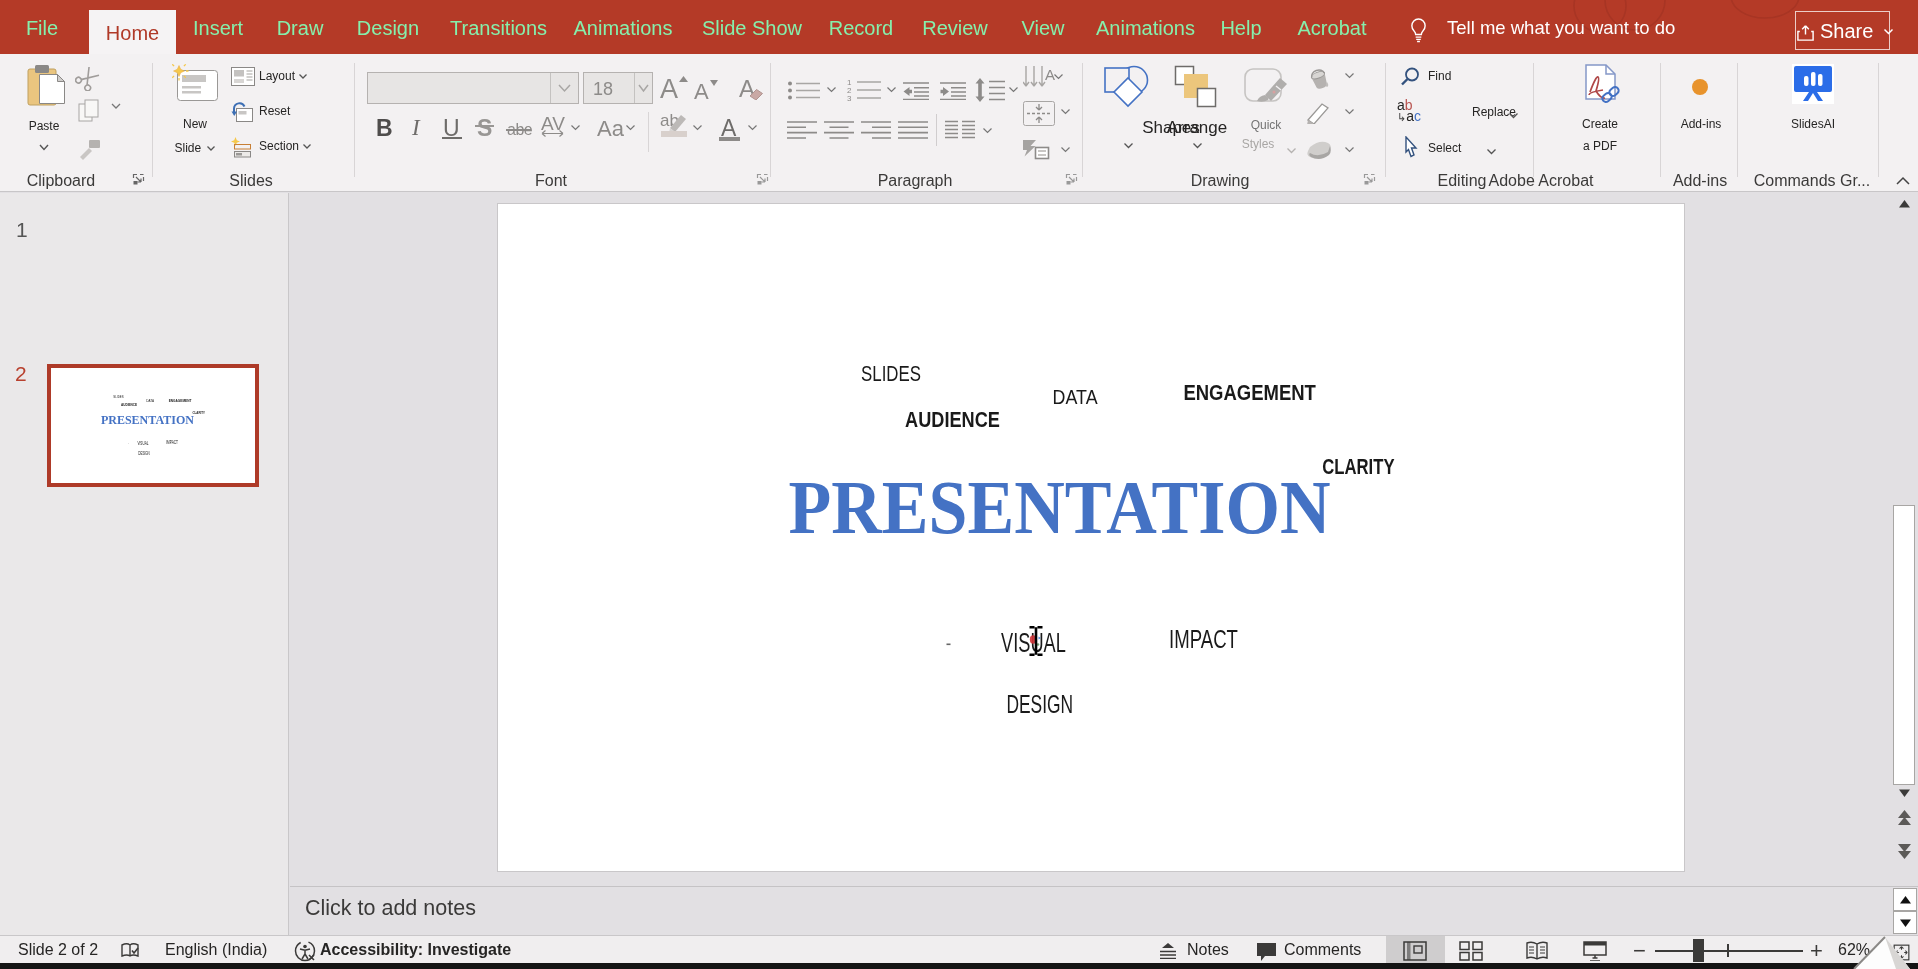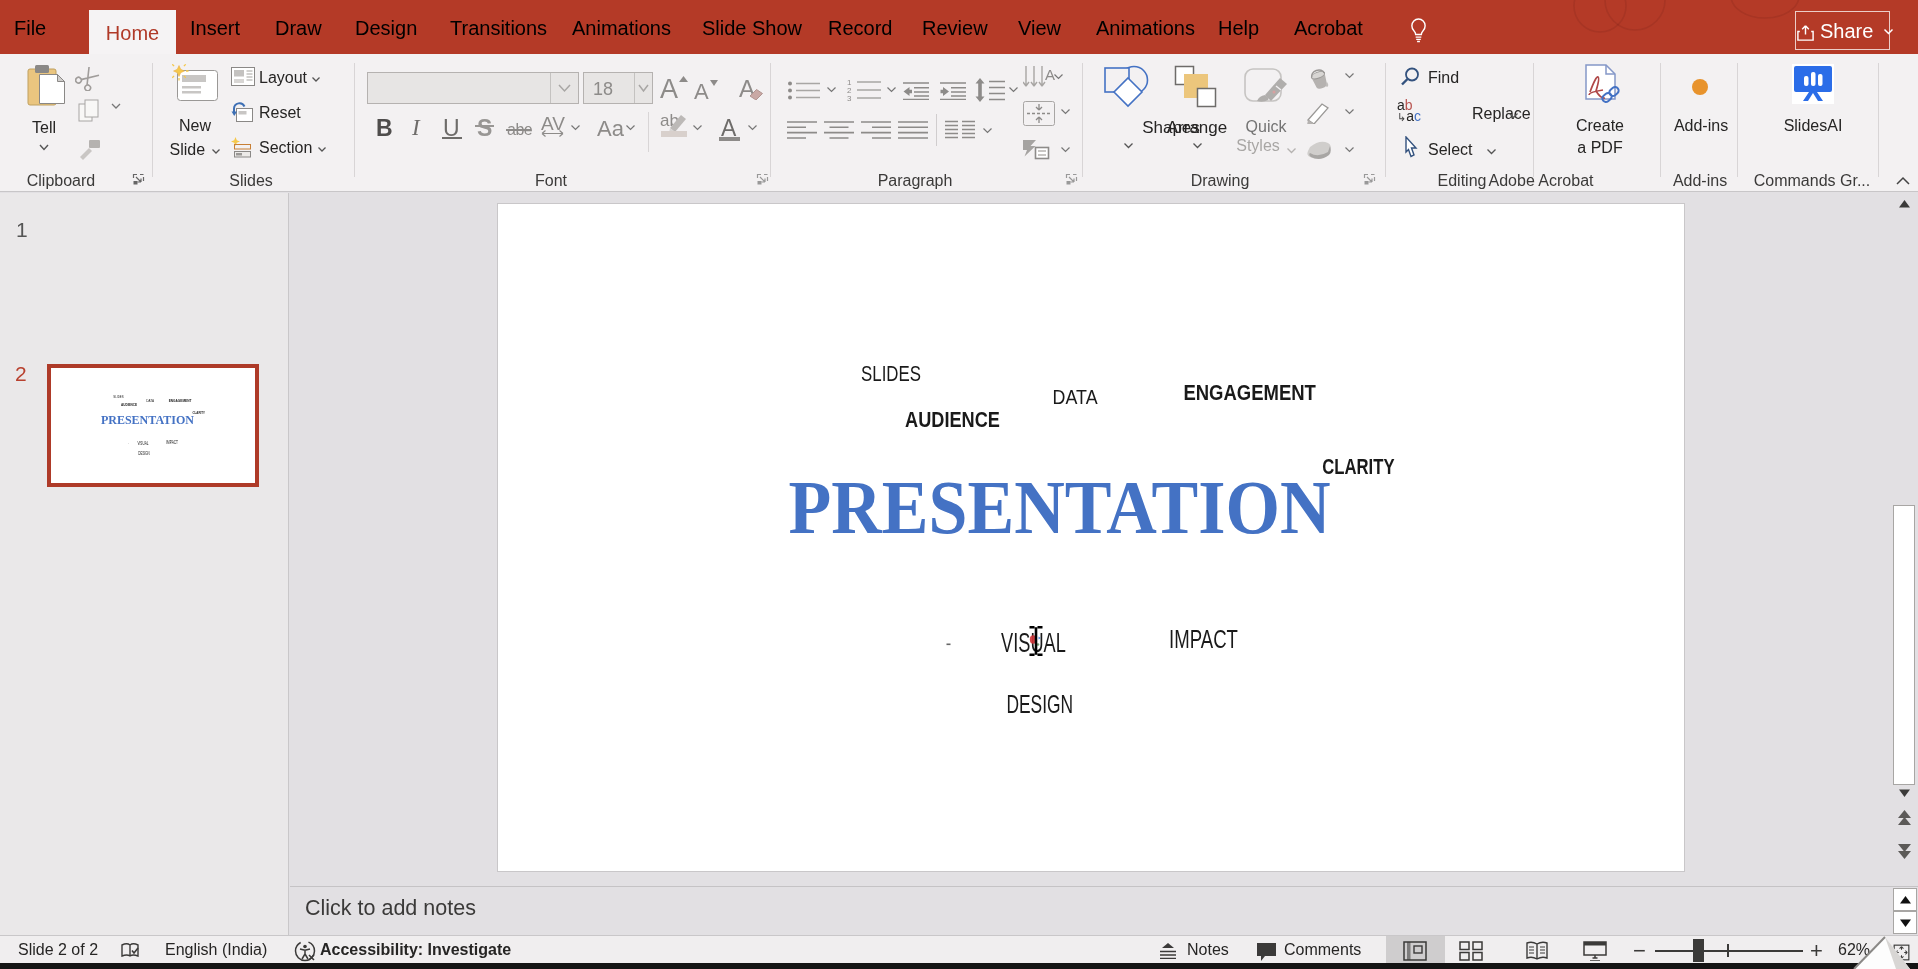--- a/index.html
+++ b/index.html
@@ -1,25 +1,25 @@
 <!DOCTYPE html>
 <html><head><meta charset="utf-8"><style>
 *{margin:0;padding:0;box-sizing:border-box}
 html,body{width:1918px;height:969px;overflow:hidden;font-family:"Liberation Sans",sans-serif;background:#e2e0e3}
 
 #titlebar{position:absolute;left:0;top:0;width:1918px;height:54px;background:#b43a27;overflow:hidden}
-.tab{position:absolute;top:0;height:54px;line-height:56px;color:#000000;font-size:20px;white-space:nowrap}
+.tab{position:absolute;top:0;height:54px;line-height:56px;color:#86efac;font-size:20px;text-align:center;white-space:nowrap}
 #hometab{position:absolute;left:89px;top:10px;width:87px;height:44px;background:#f5f3f4;color:#b03927;font-size:20px;text-align:center;line-height:46px}
 #tellme{position:absolute;left:1447px;top:0;height:54px;line-height:56px;color:#fff;font-size:18.5px}
 #sharebtn{position:absolute;left:1795px;top:11px;width:95px;height:39px;border:1px solid rgba(255,255,255,0.75);color:#fff;font-size:20px;line-height:38px;text-align:right;white-space:nowrap}
 
 #ribbon{position:absolute;left:0;top:54px;width:1918px;height:138px;background:#f3f1f2;border-bottom:1px solid #c8c6c8}
 .gsep{position:absolute;top:9px;width:1px;height:114px;background:#d8d5d6}
 .glabel{position:absolute;top:118px;height:20px;font-size:16px;color:#3b3a39;text-align:center;width:200px;white-space:nowrap}
-.btnlabel{font-size:16px;color:#262524;text-align:center;position:absolute;white-space:nowrap}
+.btnlabel{font-size:12px;color:#262524;text-align:center;position:absolute;white-space:nowrap}
 
 #main{position:absolute;left:0;top:193px;width:1918px;height:693px}
 #thumbs{position:absolute;left:0;top:0;width:289px;height:693px;background:#eae8e9;border-right:1px solid #c9c7c9}
 #editor{position:absolute;left:290px;top:0;width:1628px;height:693px;background:#e2e0e3}
 #slide{position:absolute;left:207px;top:10px;width:1188px;height:669px;background:#fff;border:1px solid #c9c7c9}
 #vscroll{position:absolute;left:1600px;top:0;width:28px;height:693px;background:#e2e0e3}
 
 #notes{position:absolute;left:290px;top:886px;width:1628px;height:49px;background:#e2e0e3;border-top:1px solid #c5c3c5}
 #notesleft{position:absolute;left:0;top:886px;width:289px;height:49px;background:#eae8e9;border-right:1px solid #c9c7c9}
 
@@ -41,20 +41,21 @@
   <div class="tab" style="left:1018px;width:50px">View</div>
   <div class="tab" style="left:1096px;width:92px">Animations</div>
   <div class="tab" style="left:1218px;width:46px">Help</div>
   <div class="tab" style="left:1294px;width:76px">Acrobat</div>
   <svg style="position:absolute;left:1407px;top:17px" width="23" height="27" viewBox="0 0 26 30">
       <g fill="none" stroke="#fff" stroke-width="1.6">
         <path d="M13 2 a7.5 7.5 0 0 1 7.5 7.5 q0 3.5 -2.5 6 q-1.8 1.8 -1.8 4 h-6.4 q0 -2.2 -1.8 -4 q-2.5 -2.5 -2.5 -6 A7.5 7.5 0 0 1 13 2 z"></path>
         <path d="M9.8 22.5 h6.4 M10.4 25 h5.2 M11.4 27.5 h3.2"></path>
       </g>
     </svg>
+  <div id="tellme">Tell me what you want to do</div>
   <div id="sharebtn"><svg style="position:relative;top:4px;margin-right:5px" width="19" height="19" viewBox="0 0 20 20">
         <g fill="none" stroke="#fff" stroke-width="1.5">
           <path d="M10 12 V3 M10 3 l-3.5 3.5 M10 3 l3.5 3.5"></path>
           <path d="M4 9 H2 v9 h16 v-9 h-2"></path>
         </g>
       </svg>Share <svg style="position:relative;top:-2px;margin-left:4px" width="11" height="8" viewBox="0 0 11 8">
         <path d="M1.5 1.5 l4 4 l4 -4" stroke="#fff" fill="none" stroke-width="1.5"></path>
       </svg></div>
   <svg style="position:absolute;left:1540px;top:-12px" width="320" height="50" viewBox="0 0 320 50">
       <g fill="none" stroke="rgba(60,10,5,0.10)" stroke-width="1.6">
@@ -66,21 +67,21 @@
 </div>
 <div id="hometab">Home</div>
 <div id="ribbon">
 
 <svg class="ic" style="left:24px;top:10px" width="46" height="50" viewBox="0 0 46 50">
   <rect x="4" y="5" width="28" height="36" rx="2" fill="#eac57f" stroke="#bfa060"></rect>
   <rect x="11" y="1" width="14" height="8" rx="1.5" fill="#8a8886"></rect>
   <path d="M15.5 10.5 h18 l7 7 v22 h-25 z" fill="#fff" stroke="#8a8886"></path>
   <path d="M33.5 10.5 v7 h7 z" fill="#d0cecc" stroke="#8a8886"></path>
 </svg>
-<div class="btnlabel" style="left:14px;top:65px;width:60px">Tell</div>
+<div class="btnlabel" style="left:14px;top:65px;width:60px">Paste</div>
 <svg class="ic" style="left:38px;top:89px" width="12" height="9" viewBox="0 0 12 9">
       <path d="M2 2 l4 4.5 l4 -4.5" stroke="#555" fill="none" stroke-width="1.4"></path>
     </svg>
 <svg class="ic" style="left:75px;top:13px" width="26" height="24" viewBox="0 0 26 24">
       <g stroke="#a09d9b" fill="none" stroke-width="1.6" transform="rotate(40 13 12)">
         <path d="M6 2 l10 15 M19 2 L8 17"></path>
         <circle cx="6.5" cy="19" r="2.8"></circle>
         <circle cx="18.5" cy="19" r="2.8"></circle>
       </g>
     </svg>

